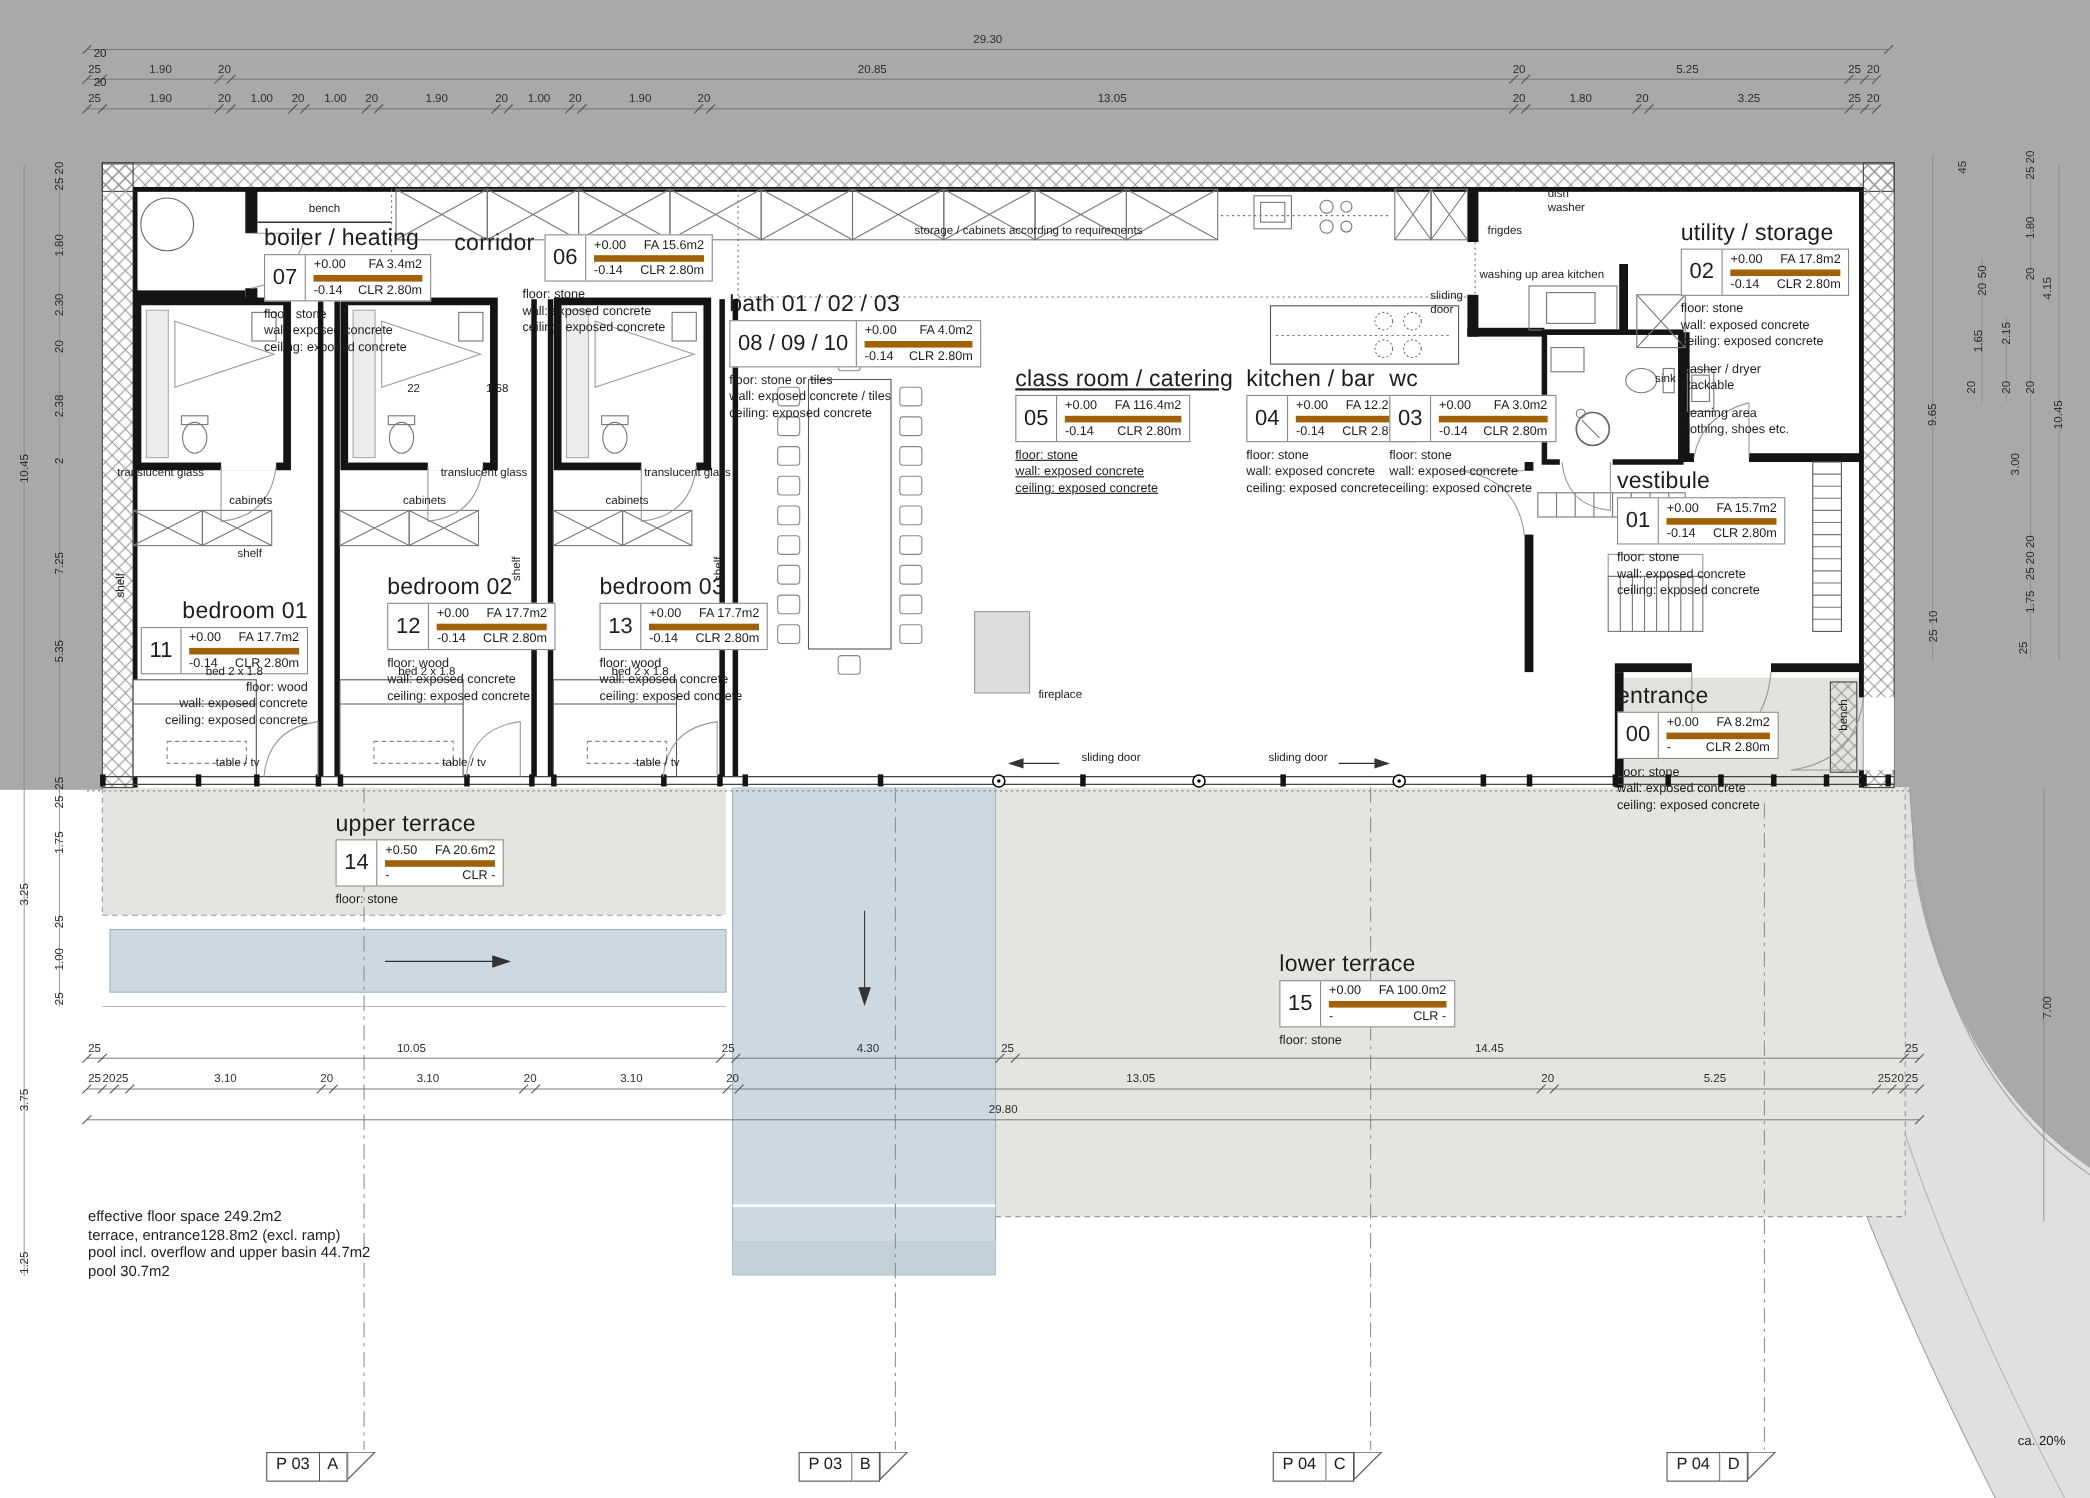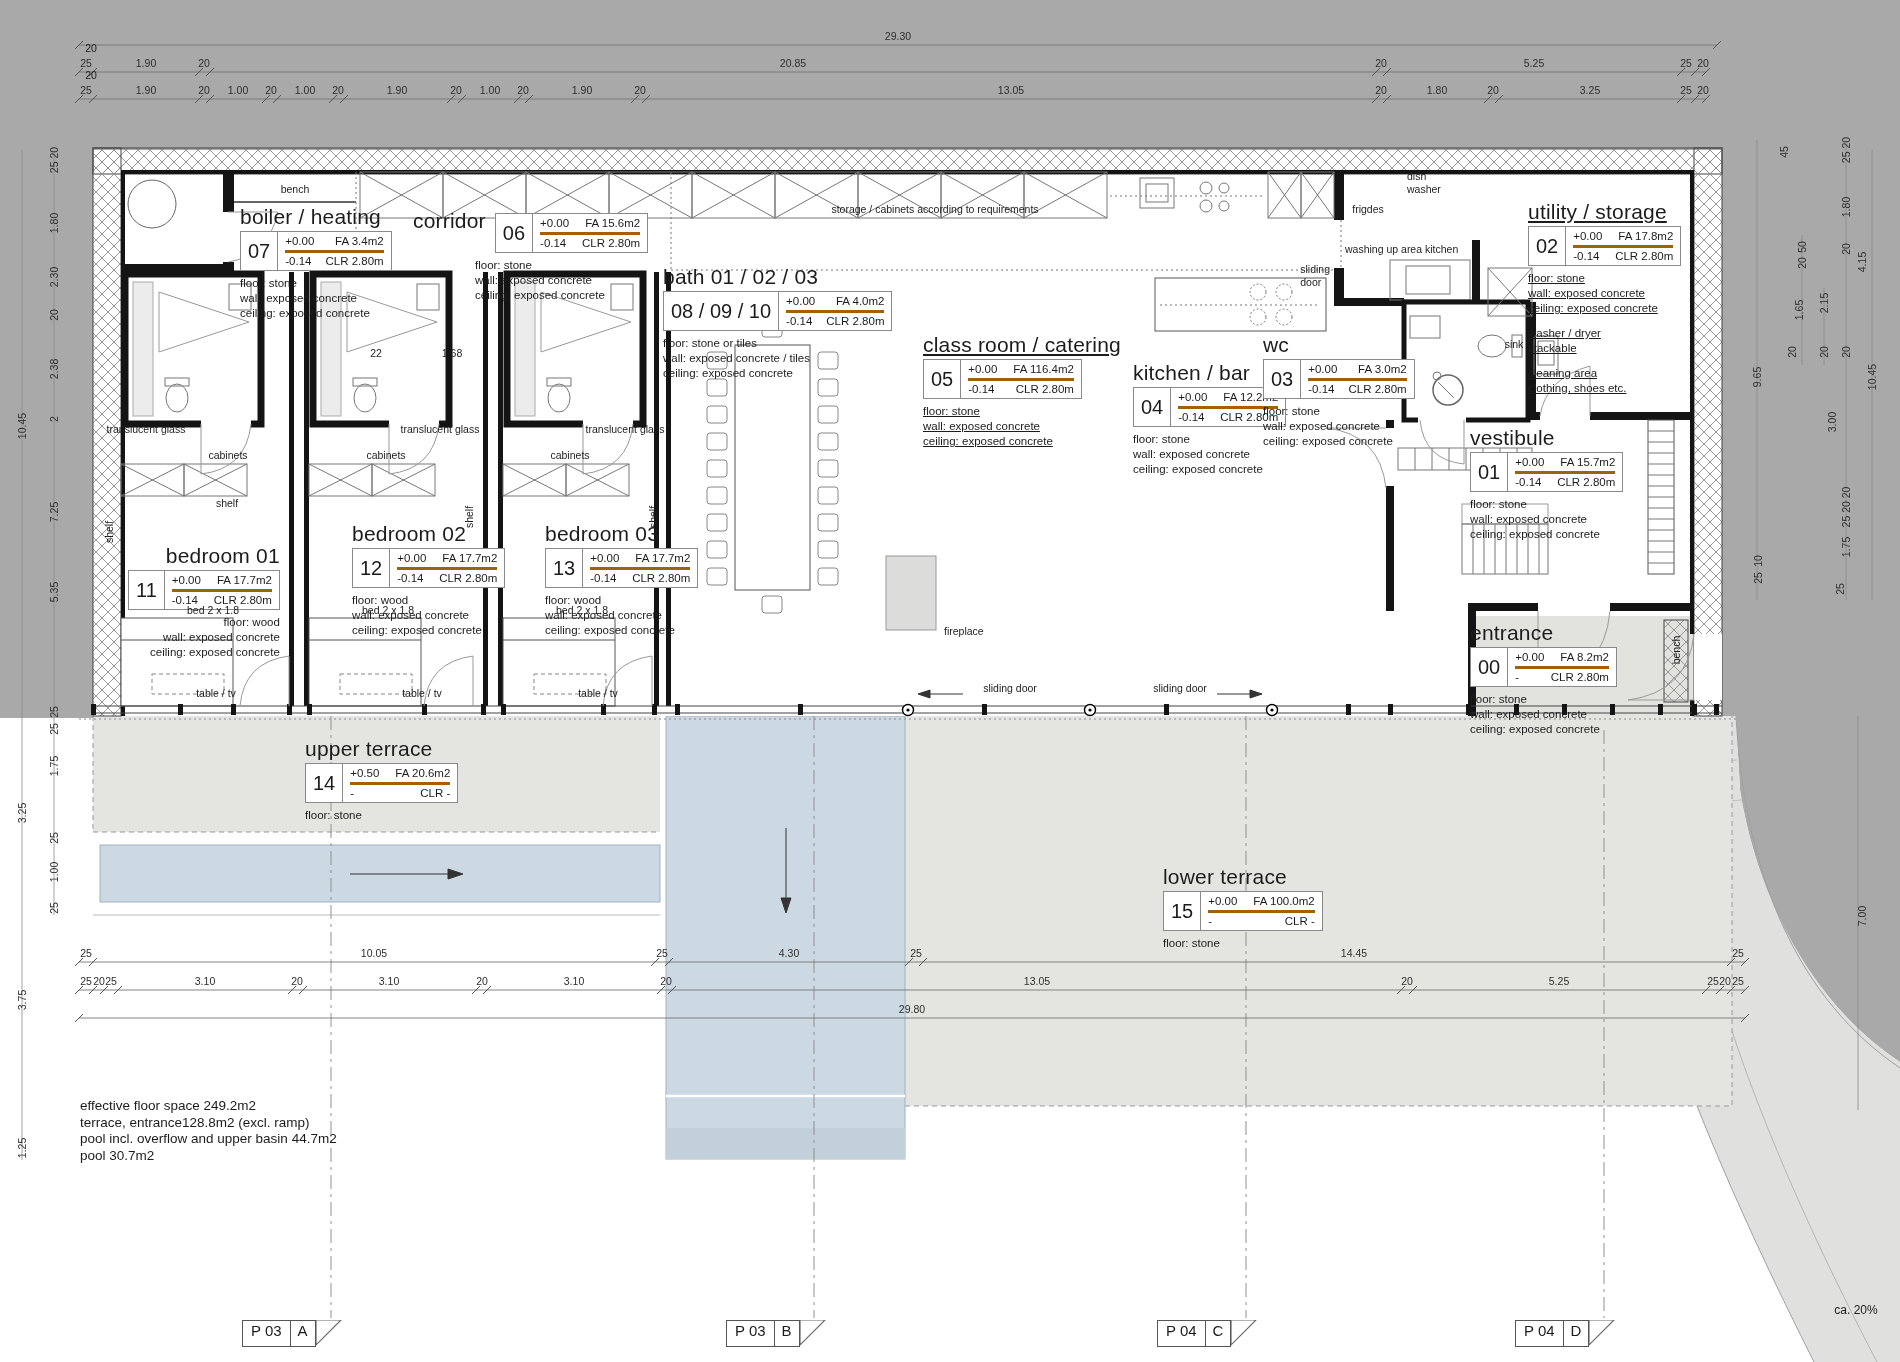--- a/index.html
+++ b/index.html
@@ -5,21 +5,21 @@
   html,body{margin:0;padding:0;background:#fff;}
   #stage{position:relative;width:1900px;height:1362px;overflow:hidden;background:#fff;
          font-family:"Liberation Sans",sans-serif;color:#1c1c1c;}
   #drawing{position:absolute;left:0;top:0;}
   .room{position:absolute;}
   .room .title{font-size:21px;letter-spacing:.2px;line-height:1.05;}
   .tag{display:inline-flex;border:1px solid #8a8a8a;background:#fff;margin-top:3px;}
   .tag .num{font-size:20px;padding:2px 7px;border-right:1px solid #8a8a8a;display:flex;align-items:center;white-space:nowrap;}
   .vals{display:flex;flex-direction:column;padding:1px 7px;font-size:11.5px;line-height:1.45;}
   .vrow{display:flex;gap:14px;justify-content:space-between;white-space:nowrap;}
-  .vrow:first-child{border-bottom:3px solid #a16207;gap:16px;}
+  .vrow:first-child{border-bottom:6px solid #a16207;gap:16px;}
   .fin{font-size:11.5px;line-height:1.3;margin-top:5px;white-space:pre-line;}
   .extra{font-size:11.5px;line-height:1.3;margin-top:10px;white-space:pre-line;}
   .inlinerow{display:flex;align-items:flex-start;gap:9px;}
   .dim{position:absolute;font-size:10.5px;color:#2e2e2e;transform:translate(-50%,-50%);white-space:nowrap;}
   .dim.v{transform:translate(-50%,-50%) rotate(-90deg);}
   .note{position:absolute;font-size:10.5px;color:#1c1c1c;white-space:pre-line;line-height:1.25;}
   .sum{position:absolute;font-size:13.5px;line-height:1.24;}
   .marker{position:absolute;display:flex;font-size:15px;align-items:stretch;}
   .marker .cell{border:1.5px solid #555;background:#fff;padding:1px 8px;}
   .marker .cell.letter{border-left:none;padding:1px 7px;}
@@ -467,21 +467,21 @@
               <div class="b">FA 116.4m2</div>
             </div>
             <div class="vrow">
               <div class="a">-0.14</div>
               <div class="b">CLR 2.80m</div>
             </div>
           </div>
         </div><div class="fin">floor: stone
 wall: exposed concrete
 ceiling: exposed concrete</div></div>
-      <div class="room" style="left: 1133px; top: 334px; margin-top: 28px;"><div class="title">kitchen / bar</div><div class="tag">
+      <div class="room" style="left: 1133px; top: 334px;"><div class="title">kitchen / bar</div><div class="tag">
           <div class="num">04</div>
           <div class="vals">
             <div class="vrow">
               <div class="a">+0.00</div>
               <div class="b">FA 12.2m2</div>
             </div>
             <div class="vrow">
               <div class="a">-0.14</div>
               <div class="b">CLR 2.80m</div>
             </div>
@@ -497,21 +497,21 @@
               <div class="b">FA 3.0m2</div>
             </div>
             <div class="vrow">
               <div class="a">-0.14</div>
               <div class="b">CLR 2.80m</div>
             </div>
           </div>
         </div><div class="fin">floor: stone
 wall: exposed concrete
 ceiling: exposed concrete</div></div>
-      <div class="room" style="left: 1528px; top: 201px; text-decoration: underline;"><div class="title">utility / storage</div><div class="tag">
+      <div class="room" style="left: 1528px; top: 201px;"><div class="title">utility / storage</div><div class="tag">
           <div class="num">02</div>
           <div class="vals">
             <div class="vrow">
               <div class="a">+0.00</div>
               <div class="b">FA 17.8m2</div>
             </div>
             <div class="vrow">
               <div class="a">-0.14</div>
               <div class="b">CLR 2.80m</div>
             </div>

